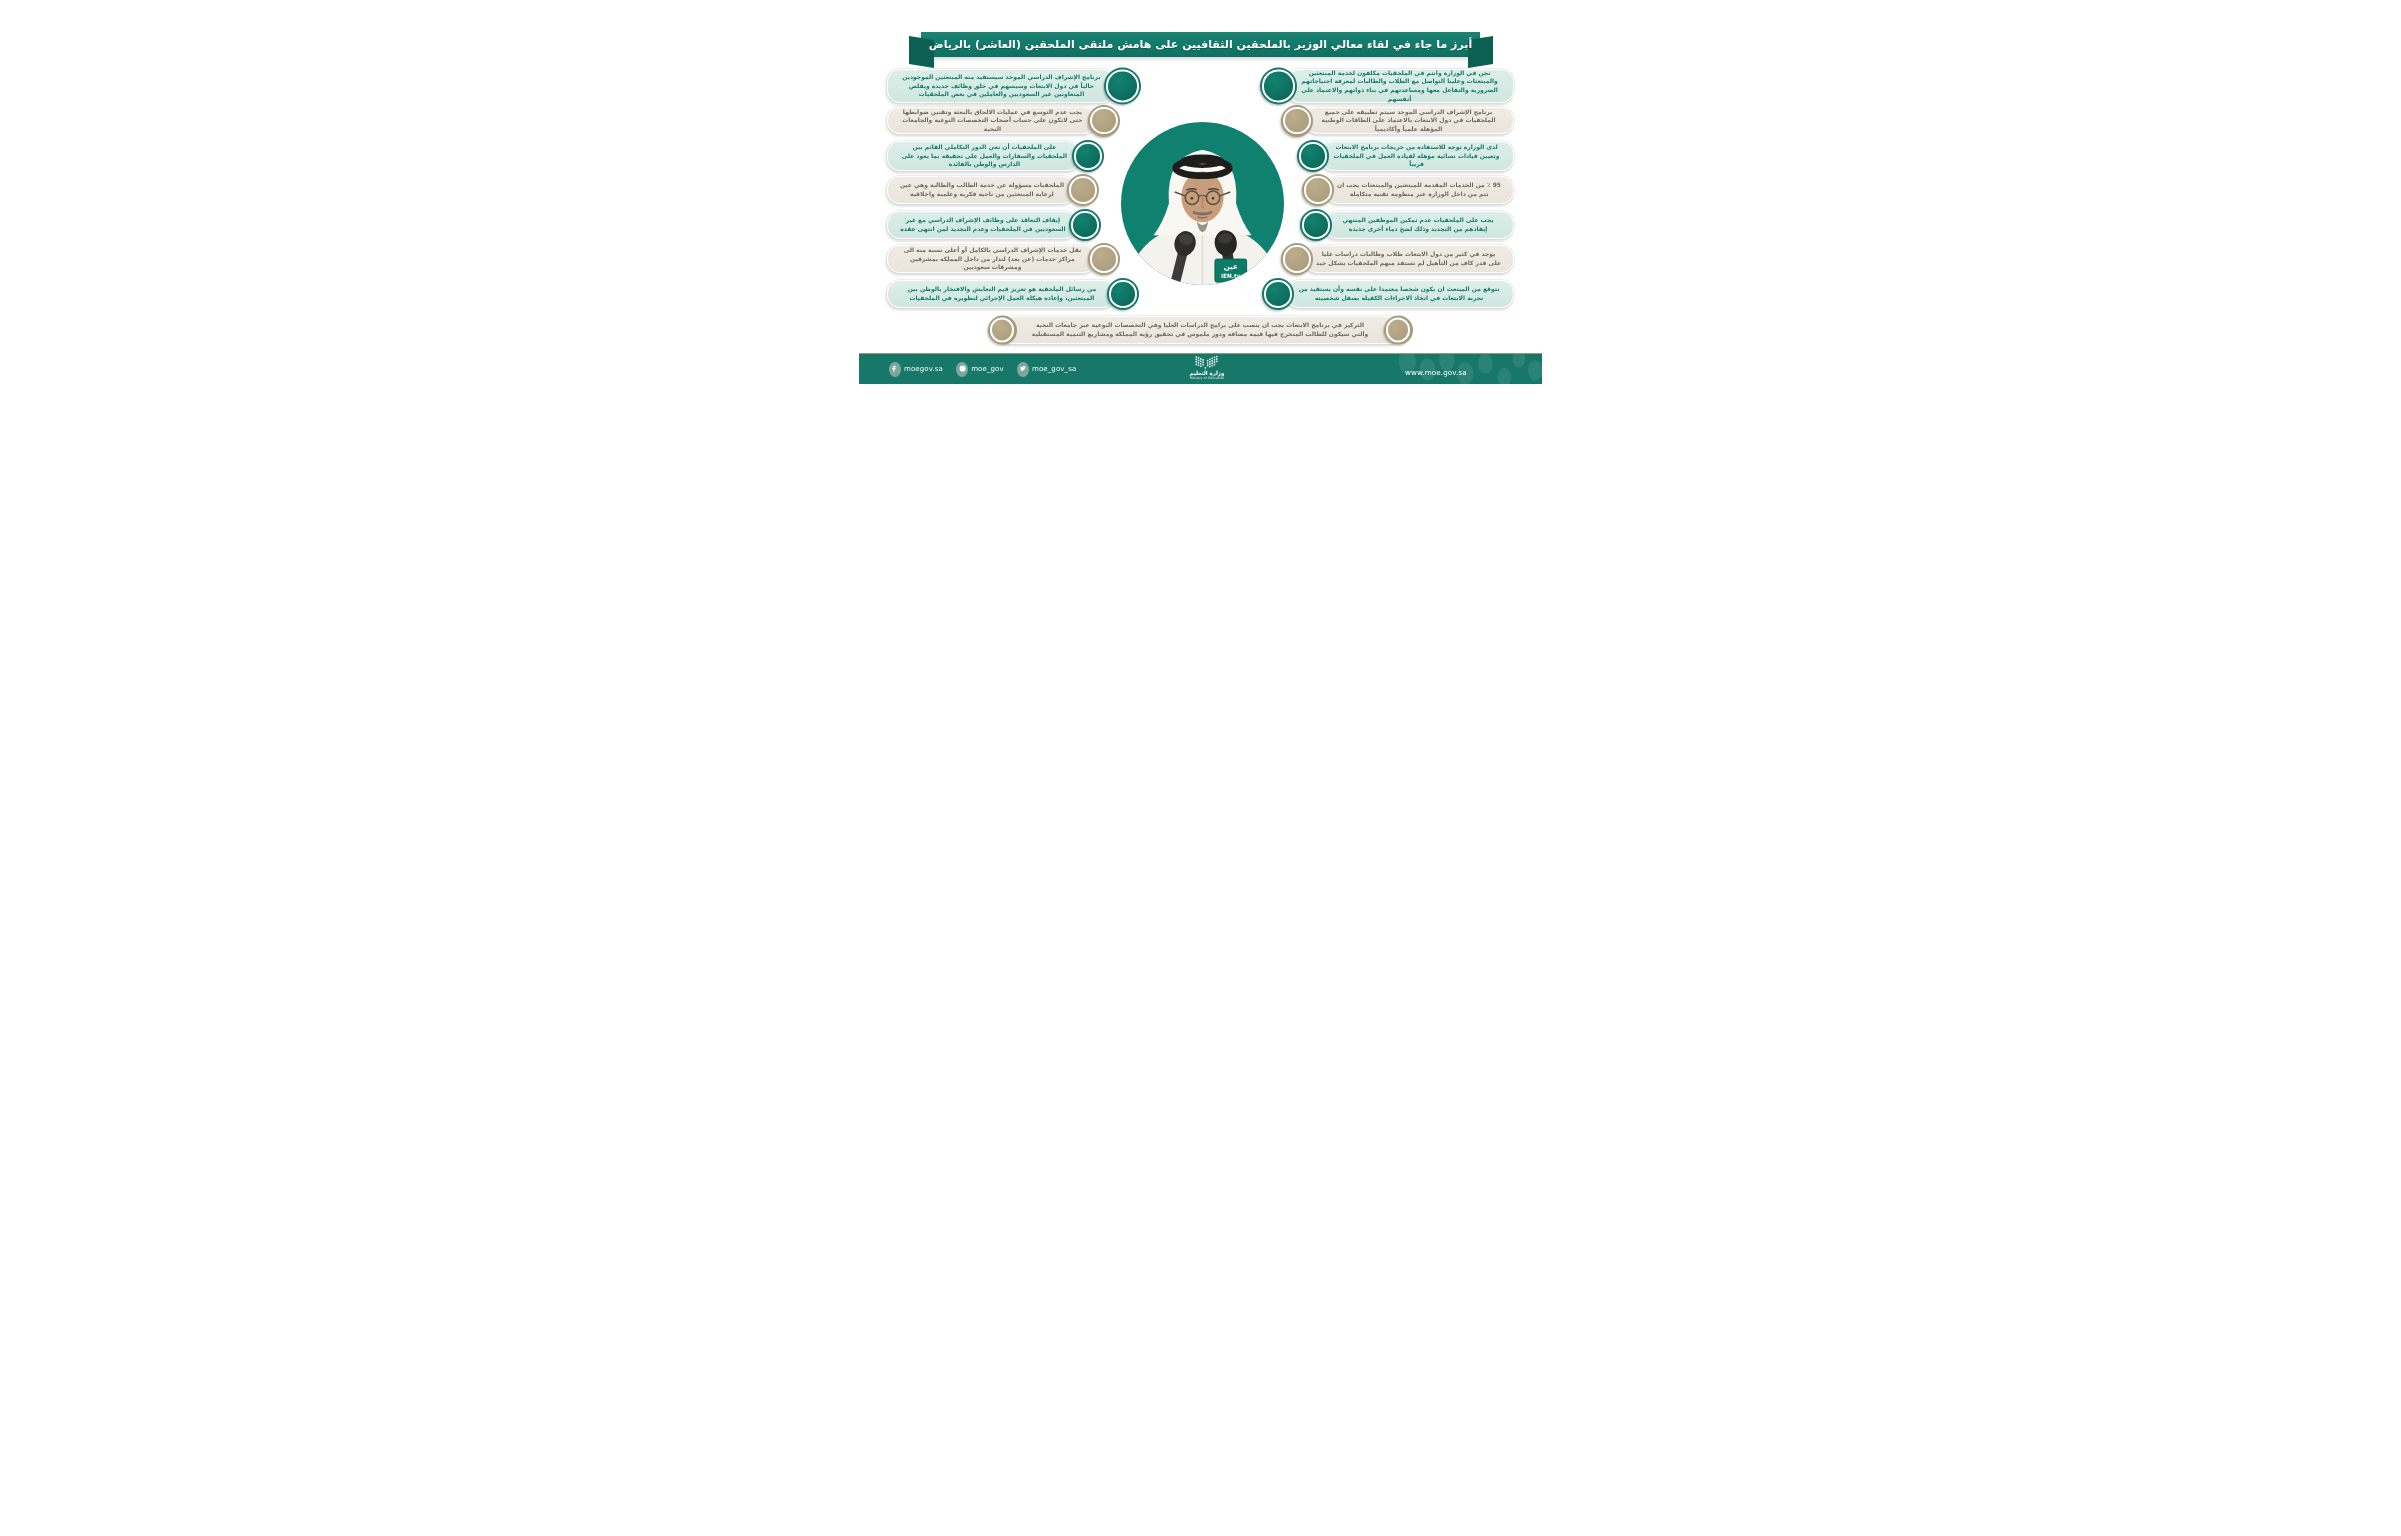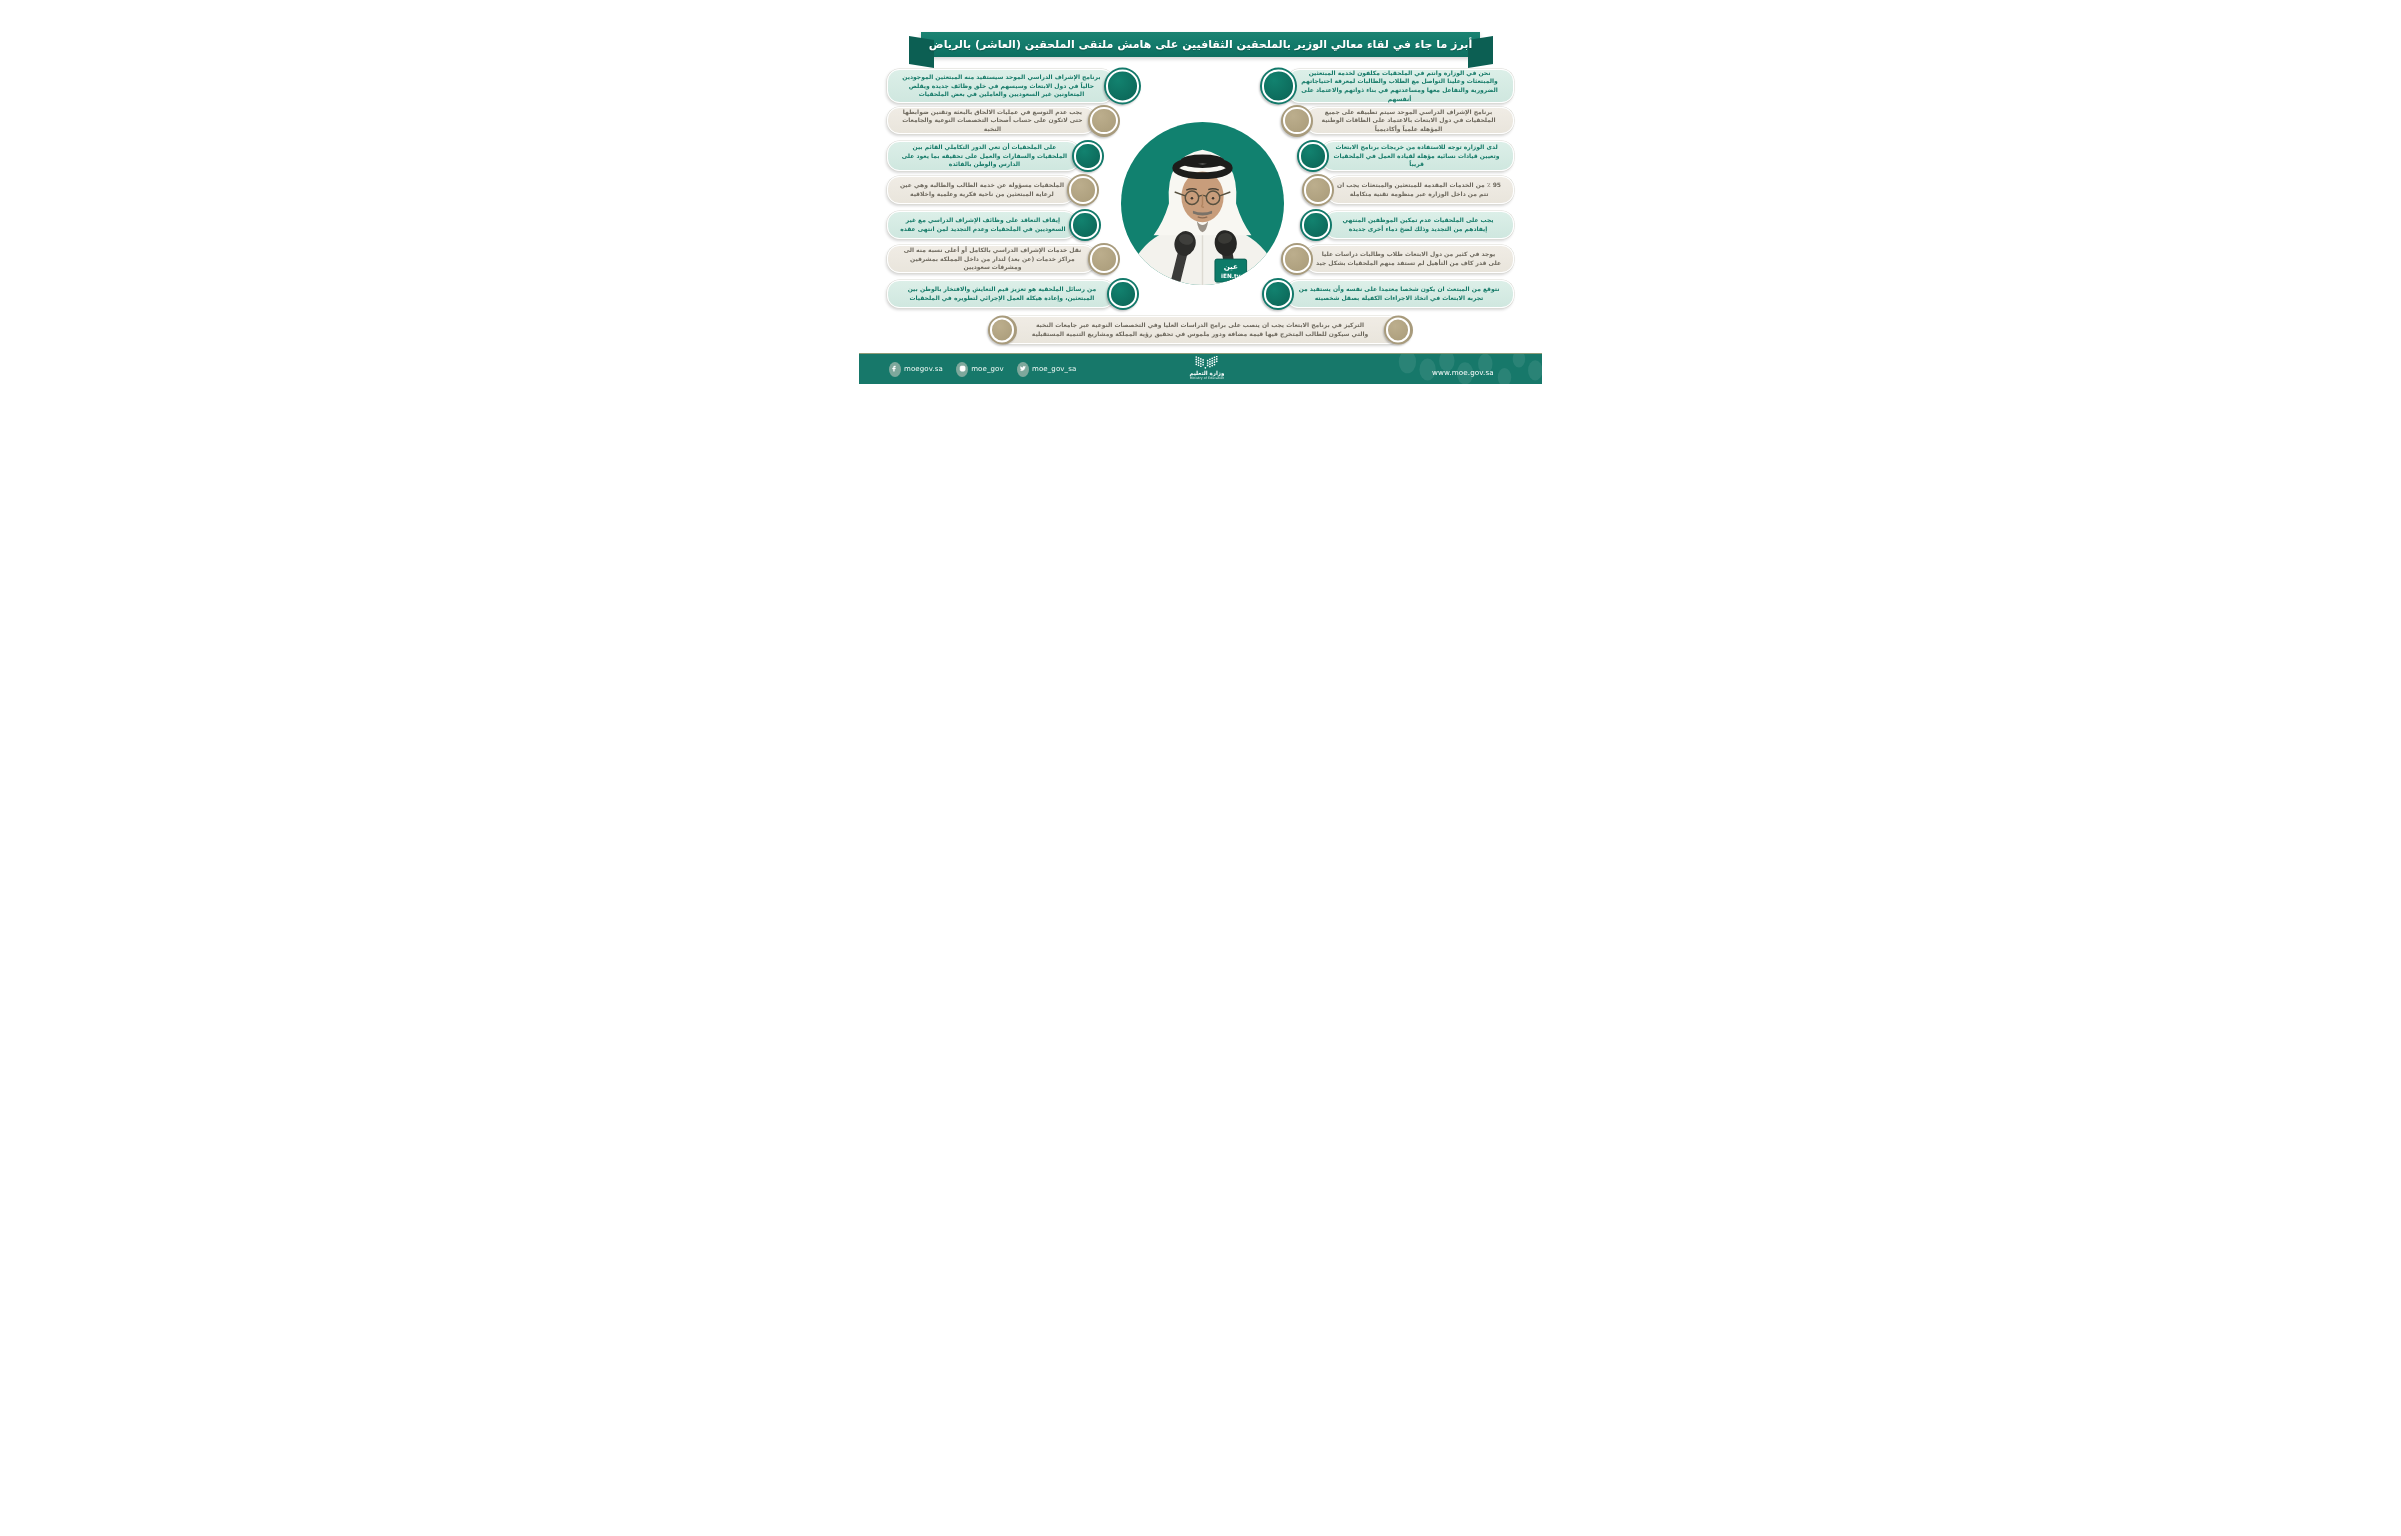--- a/index.html
+++ b/index.html
@@ -56,21 +56,21 @@
   .footer{position:absolute;left:0;right:0;bottom:0;height:30px;background:#17786a;border-top:1.9px solid #8f9c78;box-sizing:content-box;}
   .footer-inner{position:relative;width:100%;height:30px;}
   .social{position:absolute;left:30px;top:0;height:30px;display:flex;align-items:center;gap:13.4px;}
   .social-item{display:flex;align-items:center;gap:3px;cursor:pointer;}
   .soc-badge{width:12px;height:15px;border-radius:50%;background:#7ea89c;display:flex;align-items:center;justify-content:center;flex:0 0 auto;}
   .soc-badge svg{width:7.2px;height:7.2px;fill:#ffffff;stroke:#ffffff;}
   .handle{color:#f2faf7;font-size:7px;font-weight:400;letter-spacing:0.1px;}
   .moe-logo{position:absolute;left:313px;top:2.4px;width:70px;display:flex;flex-direction:column;align-items:center;gap:0.5px;}
   .moe-logo .ar{color:#ffffff;font-size:5.5px;font-weight:700;}
   .moe-logo .en{color:#e8f3ef;font-size:3.1px;letter-spacing:0.1px;}
-  .site{position:absolute;left:573px;top:0;height:36px;display:flex;align-items:center;color:#ffffff;font-size:7.2px;letter-spacing:0.1px;cursor:pointer;z-index:2;}
+  .site{position:absolute;left:546px;top:0;height:36px;display:flex;align-items:center;color:#ffffff;font-size:7.2px;letter-spacing:0.1px;cursor:pointer;z-index:2;}
   .wm{position:absolute;right:0;top:0;width:149px;height:30px;overflow:hidden;}
 </style>
 </head>
 <body>
 
 <div id="stage">
 
   <div class="ribbon">
     <div class="wing l"></div>
     <div class="wing r"></div>

